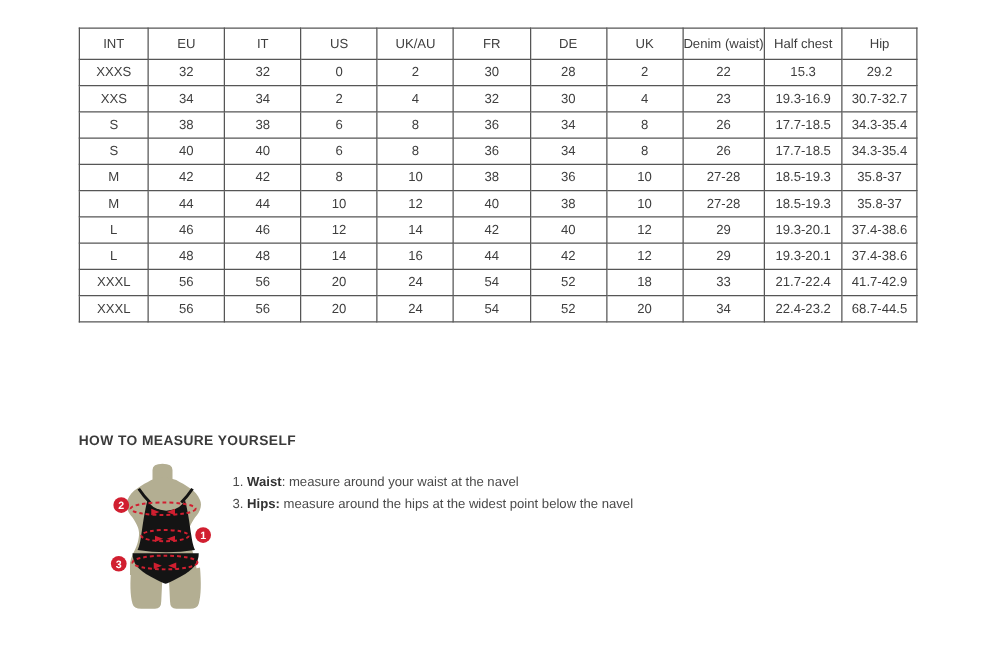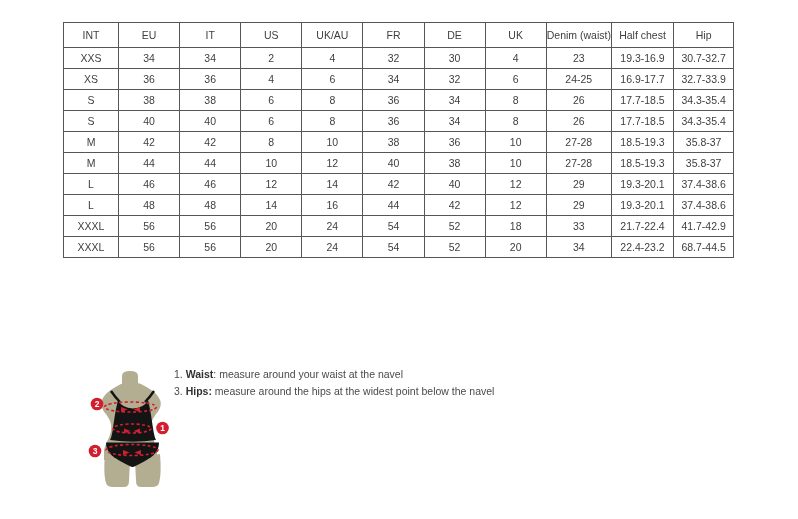--- a/index.html
+++ b/index.html
@@ -41,21 +41,21 @@
   col.c-hip   { width: 8.9%; }
 
   
   .measure-title {
     position: absolute; left: 63px; top: 347px;
     font-size: 11px; font-weight: 700; letter-spacing: .35px;
     color: #3a3a3a;
   }
   .steps {
     position: absolute; left: 174px; top: 366px;
-    margin: 0; padding: 0; list-style: none;
+    margin: 12px; padding: 0; list-style: none;
     font-size: 10.5px; color: #4a4a4a; line-height: 17px;
   }
   .steps b { color: #323232; font-weight: 700; }
   .figure {
     position: absolute; left: 78px; top: 370px;
     width: 110px; height: 132px;
   }
   .figure svg { width: 100%; height: 100%; display: block; }
   .badge-num {
     font-family: "Liberation Sans", sans-serif;
@@ -94,44 +94,44 @@
             <th>FR</th>
             <th>DE</th>
             <th>UK</th>
             <th>Denim (waist)</th>
             <th>Half chest</th>
             <th>Hip</th>
           </tr>
       </thead>
       <tbody>
           <tr>
+            <td>XXXS</td>
+            <td>32</td>
+            <td>32</td>
+            <td>0</td>
+            <td>2</td>
+            <td>30</td>
+            <td>28</td>
+            <td>2</td>
+            <td>22</td>
+            <td>15.3</td>
+            <td>29.2</td>
+          </tr>
+          <tr>
             <td>XXS</td>
             <td>34</td>
             <td>34</td>
             <td>2</td>
             <td>4</td>
             <td>32</td>
             <td>30</td>
             <td>4</td>
             <td>23</td>
             <td>19.3-16.9</td>
             <td>30.7-32.7</td>
-          </tr>
-          <tr>
-            <td>XS</td>
-            <td>36</td>
-            <td>36</td>
-            <td>4</td>
-            <td>6</td>
-            <td>34</td>
-            <td>32</td>
-            <td>6</td>
-            <td>24-25</td>
-            <td>16.9-17.7</td>
-            <td>32.7-33.9</td>
           </tr>
           <tr>
             <td>S</td>
             <td>38</td>
             <td>38</td>
             <td>6</td>
             <td>8</td>
             <td>36</td>
             <td>34</td>
             <td>8</td>
@@ -227,20 +227,21 @@
             <td>52</td>
             <td>20</td>
             <td>34</td>
             <td>22.4-23.2</td>
             <td>68.7-44.5</td>
           </tr>
         </tbody>
     </table>
   </div>
 
+  <div class="measure-title">HOW TO MEASURE YOURSELF</div>
 
   <ol class="steps">
     <li><span>1.</span> <b>Waist</b><span>: measure around your waist at the navel</span></li>
     <li><span>3.</span> <b>Hips:</b><span> measure around the hips at the widest point below the navel</span></li>
   </ol>
 
   <div class="figure">
     <svg viewBox="0 0 110 132">
 
       <path d="M 44 17 L 44 6 Q 44 1 52 1 Q 60 1 60 6 L 60 17 Q 52 20 44 17 Z" fill="#b3ae92"></path>

